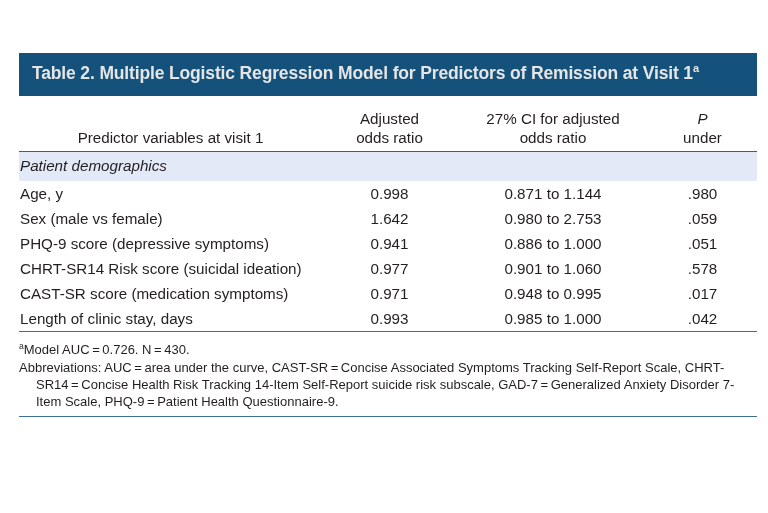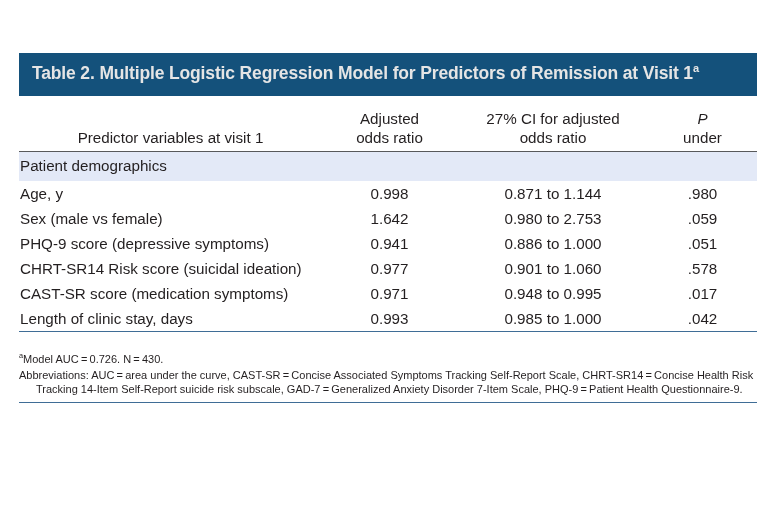--- a/index.html
+++ b/index.html
@@ -76,43 +76,44 @@
     text-align: center;
   }
   .hdr-line { display: block; }
   .ital { font-style: italic; }
 
   
   tr.section td {
     background: #e3e9f7;
     padding: 4px 0 5px 1px;
     text-align: left;
+    font-style: italic;
   }
 
   
   tr.data-row td {
     padding: 3px 0 3px 0;
   }
   tr.data-row td.c1 { text-align: left; padding-left: 1px; }
   tr.data-row td.c2,
   tr.data-row td.c3,
   tr.data-row td.c4 { text-align: center; }
 
   tr.data-row td.num-top { vertical-align: top; }
 
   tr.last-row td {
     border-bottom: 1.7px solid #3f6d96;
     padding-bottom: 3px;
   }
 
   
   .footnotes {
-    margin-top: 20px;
-    width: 738px;
-    font-size: 11px;
+    margin-top: 10px;
+    width: 738px;
+    font-size: 13px;
     line-height: 1.29;
   }
   .fn {
     margin: 0 0 1px 0;
     padding-left: 17px;
     text-indent: -17px;
   }
   .fn sup {
     font-size: 0.66em;
     vertical-align: super;

